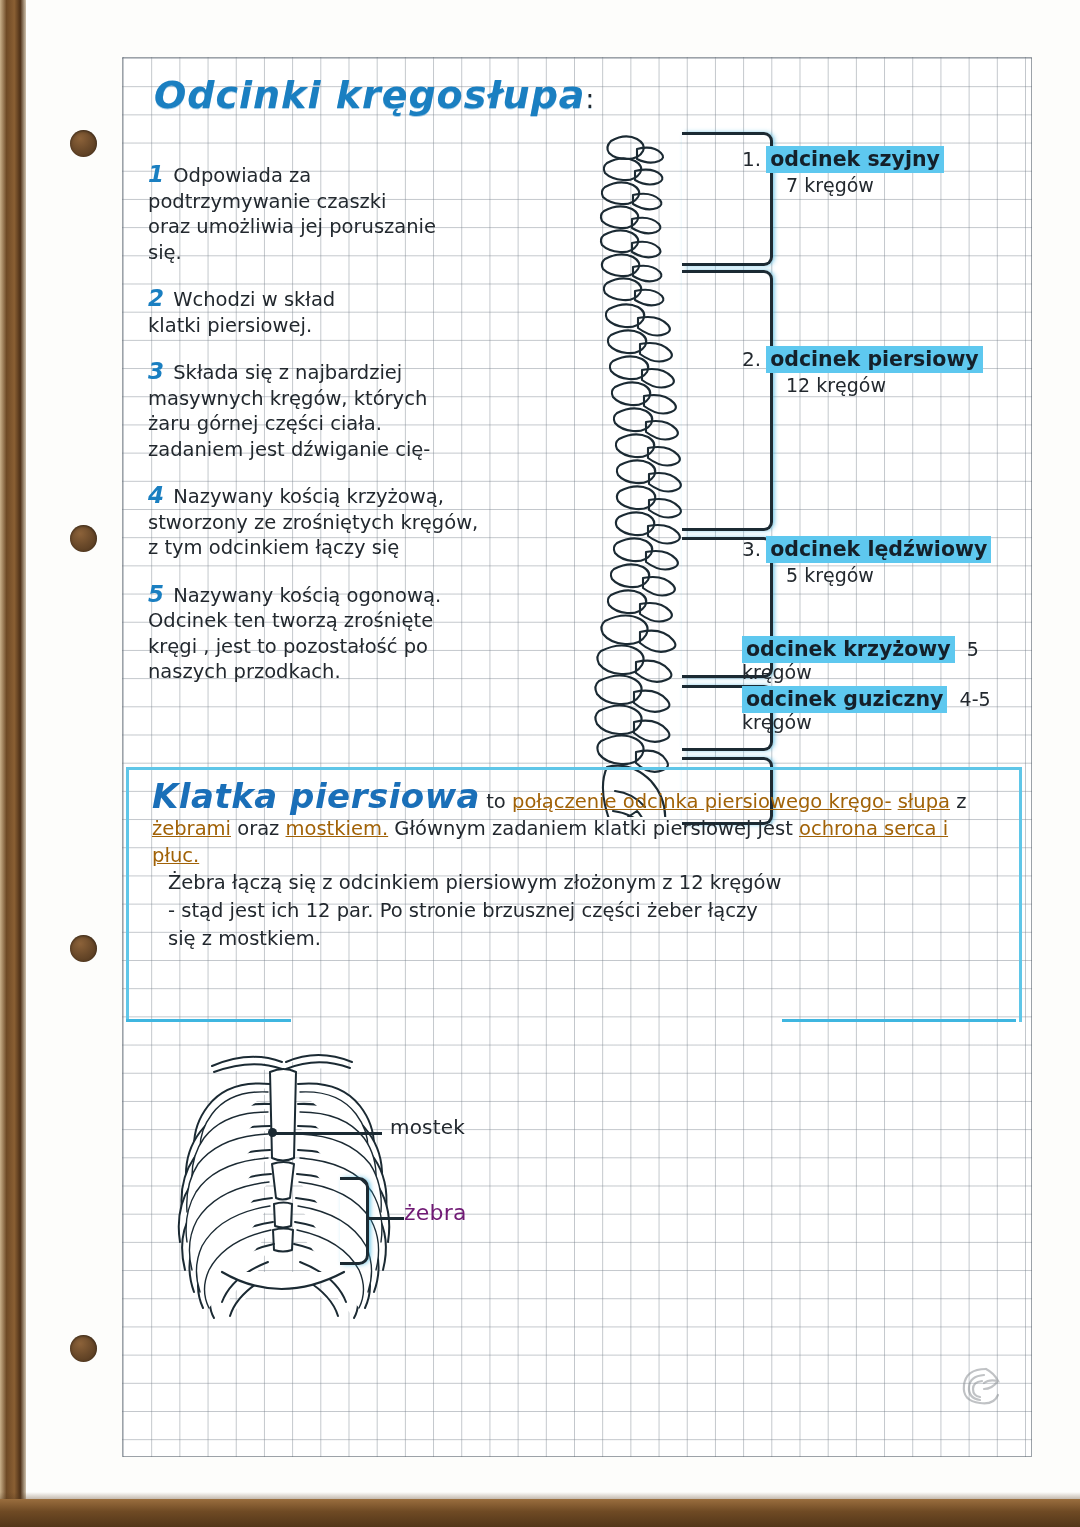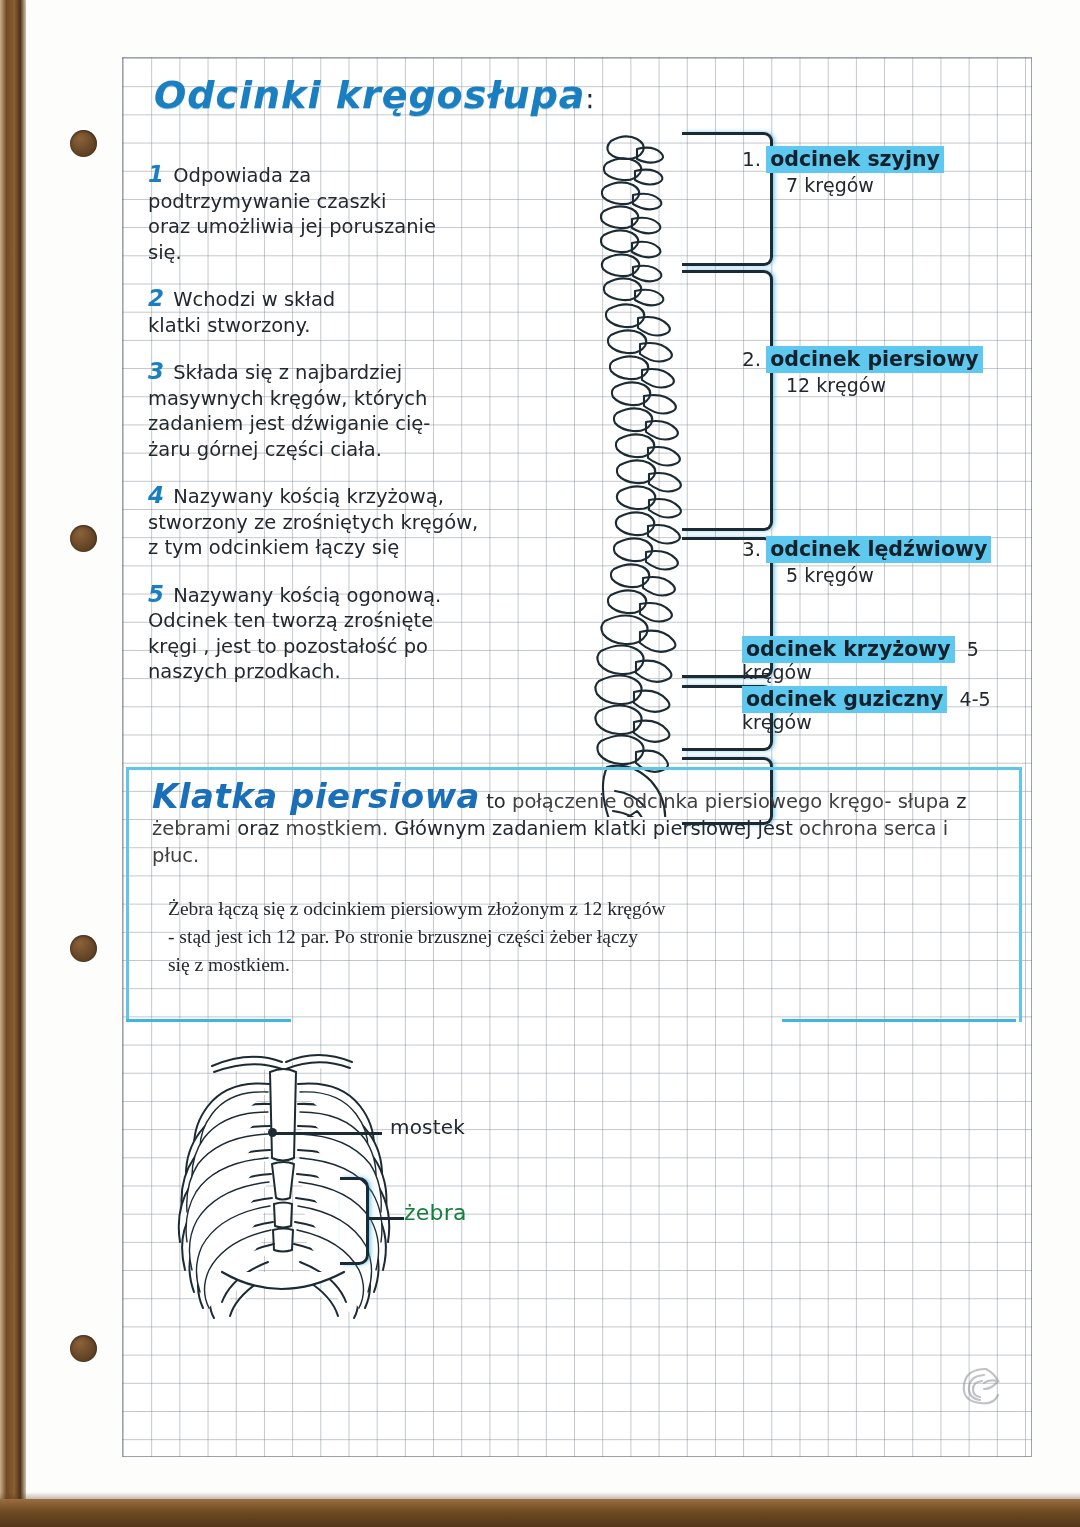--- a/index.html
+++ b/index.html
@@ -127,36 +127,36 @@
     border-bottom:none;
   }
   #box-bottom-l{position:absolute;left:4px;top:962px;width:165px;height:3px;background:#3fb6e0;}
   #box-bottom-r{position:absolute;left:660px;top:962px;width:234px;height:3px;background:#3fb6e0;}
   #box-inner{position:absolute;left:30px;top:726px;width:845px;}
   #kp-head{
     font-size:34px;font-weight:bold;font-style:italic;color:#1a6fb8;
     letter-spacing:.5px;
   }
   #p1{font-size:19.5px;line-height:27px;color:#22282e;}
-  .faded{color:#404040;}
-  #p2{margin-top:26px;font-size:19.5px;line-height:28px;color:#22282e;padding-left:16px;font-family:Liberation Serif, serif;}
+  .faded{color:#a16207;text-decoration:underline;}
+  #p2{font-size:19.5px;line-height:28px;color:#22282e;padding-left:16px;}
   #p2 .ln{display:block;}
 
   
   #ribcage{position:absolute;left:30px;top:975px;width:260px;height:290px;}
   #lead-mostek{position:absolute;left:150px;top:1075px;width:110px;height:3px;background:#1b2a33;}
   #dot-mostek{position:absolute;left:146px;top:1071px;width:9px;height:9px;border-radius:50%;background:#1b2a33;}
   #lbl-mostek{position:absolute;left:268px;top:1058px;font-size:20px;color:#22282e;}
   #zebra-brk{
     position:absolute;left:218px;top:1120px;width:26px;height:82px;
     border:3px solid #1b2a33;border-left:none;border-radius:0 10px 10px 0;
     box-shadow:2px 0 5px -1px rgba(59,178,222,.9);
   }
   #lead-zebra{position:absolute;left:244px;top:1160px;width:38px;height:3px;background:#1b2a33;}
-  #lbl-zebra{position:absolute;left:282px;top:1143px;font-size:22px;color:#15803d;}
+  #lbl-zebra{position:absolute;left:282px;top:1143px;font-size:22px;color:#701a75;}
 
   
   #watermark{
     position:absolute;left:828px;top:1300px;width:56px;height:56px;opacity:.55;
   }
 </style>
 </head>
 <body>
 
 <div id="desk">
@@ -183,30 +183,30 @@
             <span class="first-line">Odpowiada za</span>
             <span class="ln">podtrzymywanie czaszki</span>
             <span class="ln">oraz umożliwia jej poruszanie</span>
             <span class="ln">się.</span>
           </span>
         </div>
 
         <div class="li">
           <span class="num">2</span><span class="body">
             <span class="first-line">Wchodzi w skład</span>
-            <span class="ln">klatki stworzony.</span>
+            <span class="ln">klatki piersiowej.</span>
           </span>
         </div>
 
         <div class="li">
           <span class="num">3</span><span class="body">
             <span class="first-line">Składa się z najbardziej</span>
             <span class="ln">masywnych kręgów, których</span>
+            <span class="ln">żaru górnej części ciała.</span>
             <span class="ln">zadaniem jest dźwiganie cię-</span>
-            <span class="ln">żaru górnej części ciała.</span>
           </span>
         </div>
 
         <div class="li">
           <span class="num">4</span><span class="body">
             <span class="first-line">Nazywany kością krzyżową,</span>
             <span class="ln">stworzony ze zrośniętych kręgów,</span>
             <span class="ln">z tym odcinkiem łączy się</span>
           </span>
         </div>

